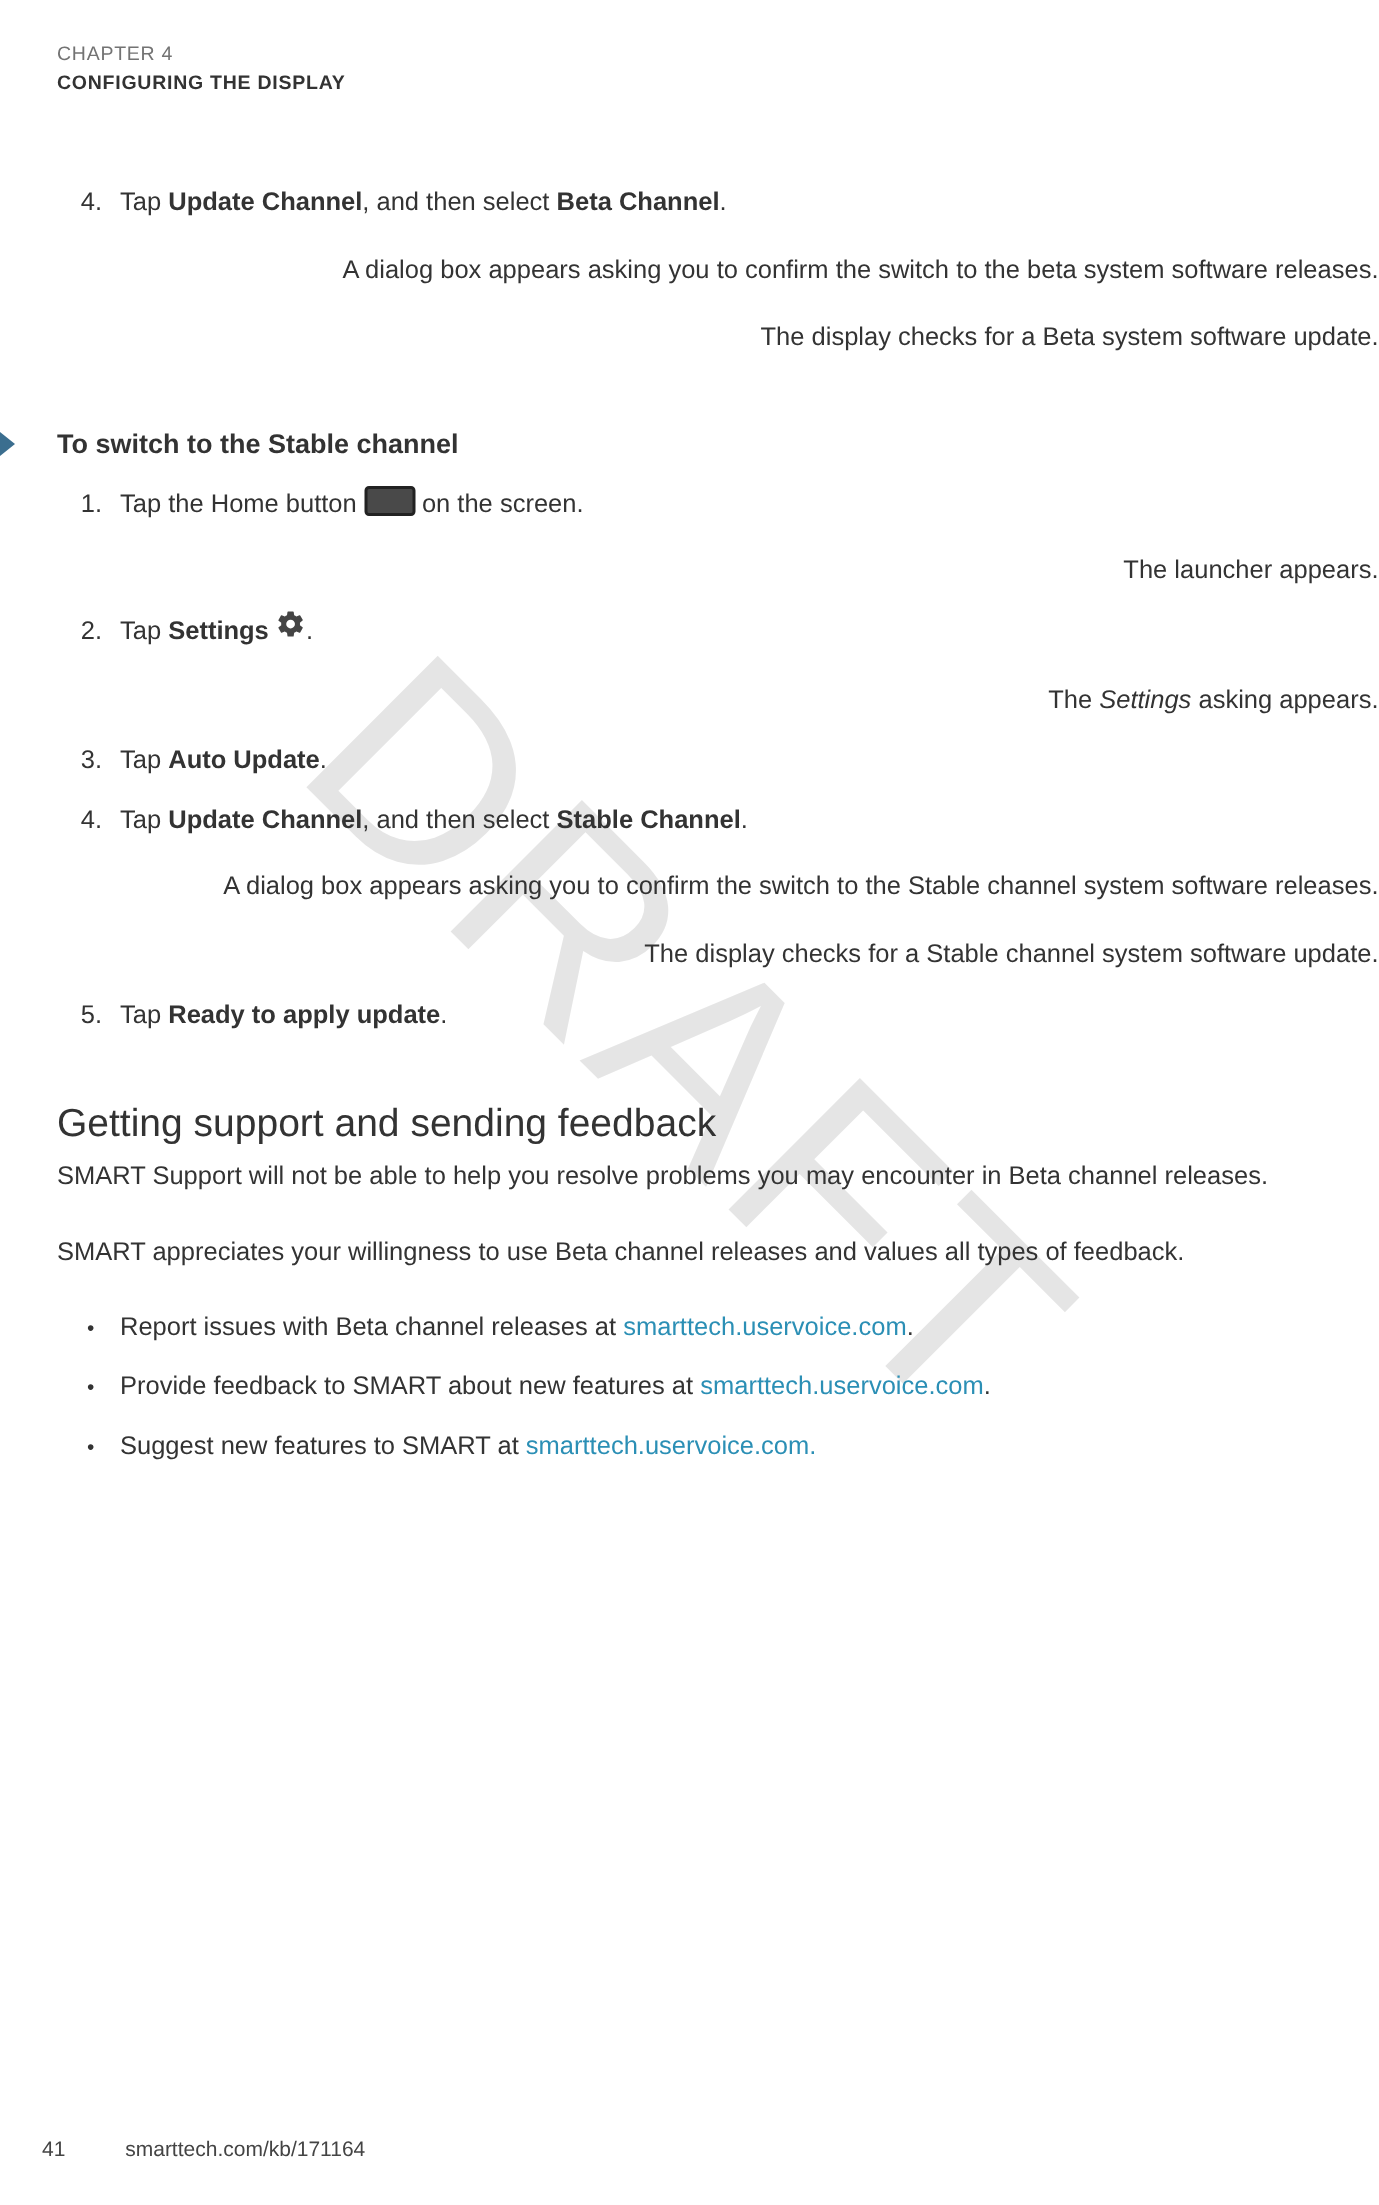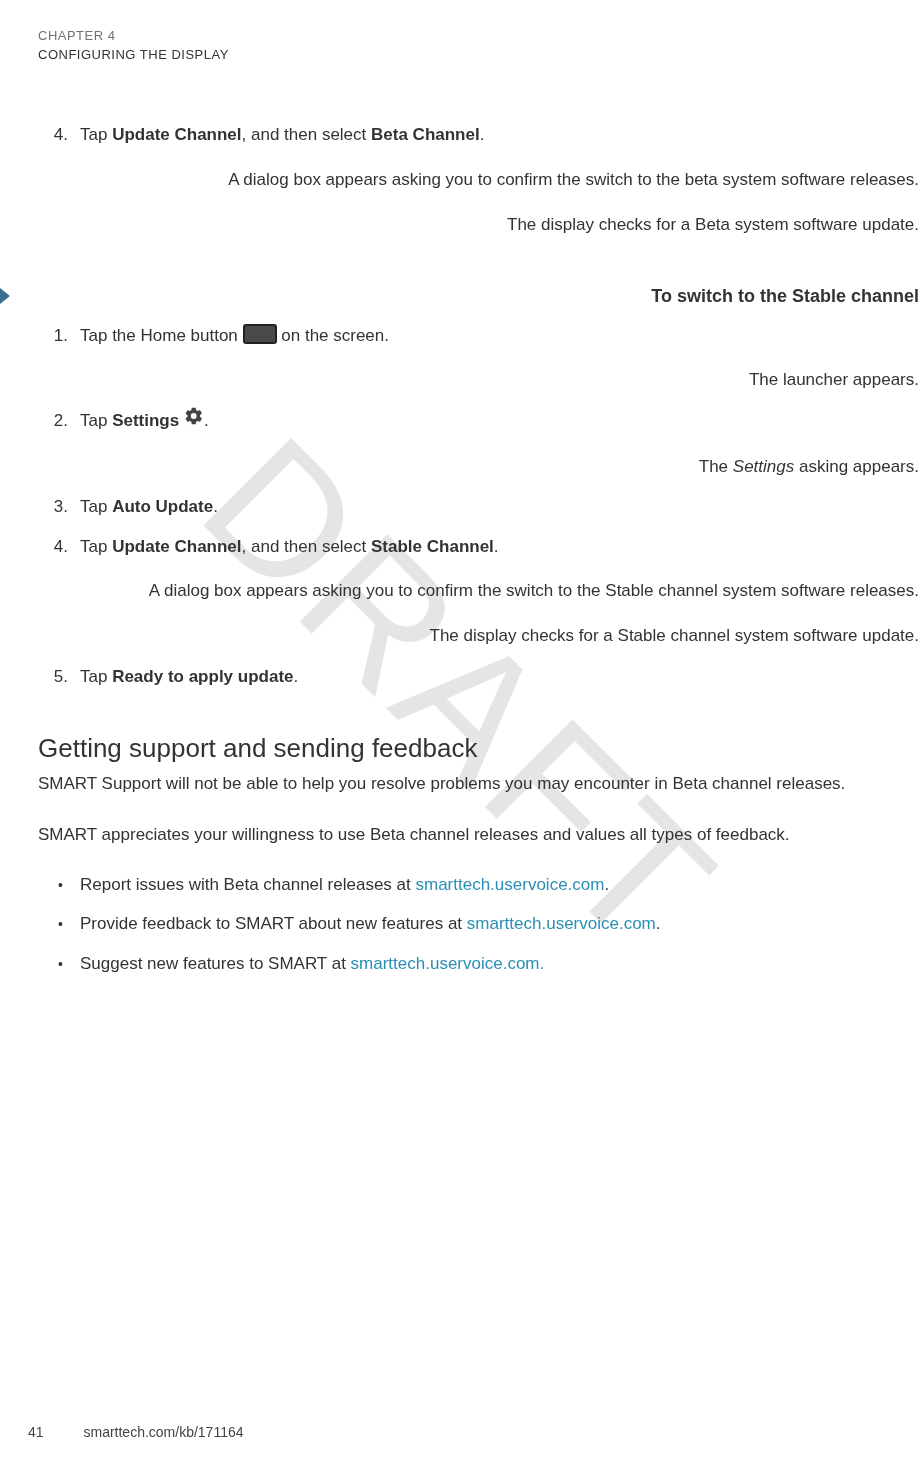--- a/index.html
+++ b/index.html
@@ -32,21 +32,21 @@
   }
   .content { position: relative; z-index: 1; }
   .chapter-label {
     font-size: 13px;
     letter-spacing: 0.5px;
     color: #737373;
     margin-bottom: 4px;
   }
   .chapter-title {
     font-size: 13px;
-    font-weight: normal;
+    font-weight: bold;
     letter-spacing: 0.5px;
     color: #333;
     margin-bottom: 60px;
   }
   ol.numbered {
     list-style: none;
     padding-left: 42px;
   }
   ol.numbered > li {
     position: relative;
@@ -66,21 +66,20 @@
     font-size: 17px;
     line-height: 1.6;
     text-align: right;
   }
   .section-head {
     display: flex;
     align-items: center;
     margin-top: 48px;
     margin-bottom: 16px;
     margin-left: -38px;
-    justify-content: space-between;
   }
   .arrow-icon {
     width: 0; height: 0;
     border-top: 8px solid transparent;
     border-bottom: 8px solid transparent;
     border-left: 10px solid #3b6e8f;
     margin-right: 28px;
   }
   .section-title {
     font-size: 18px;

